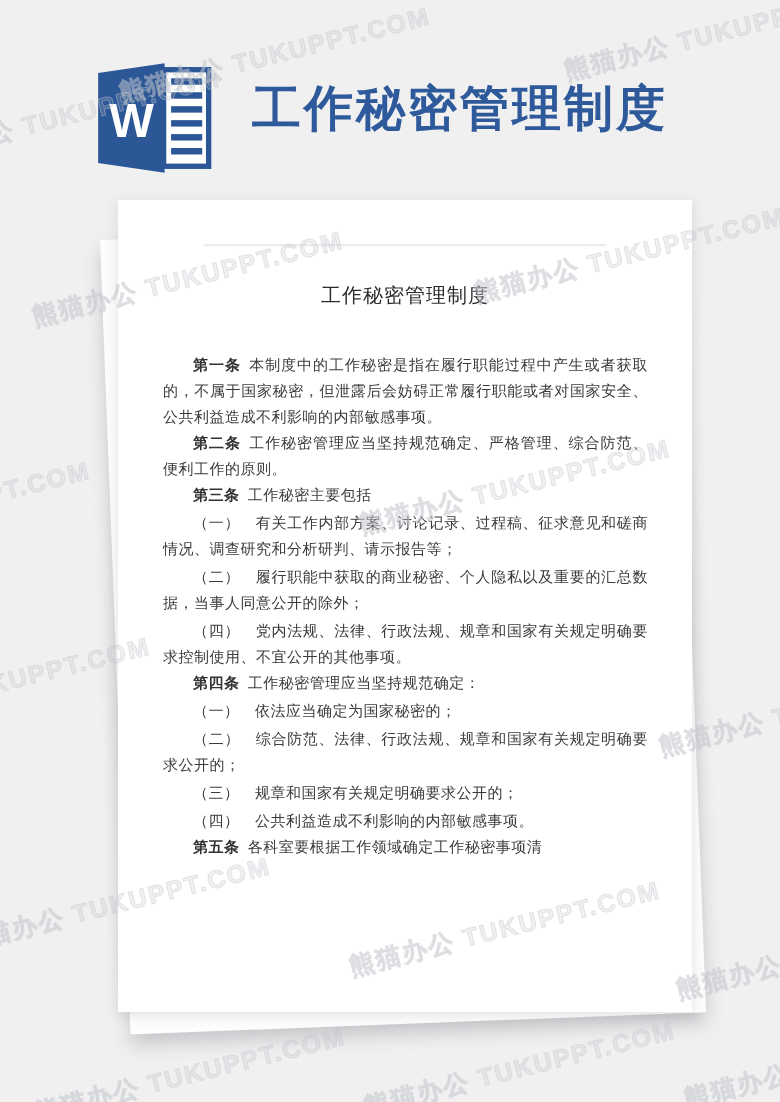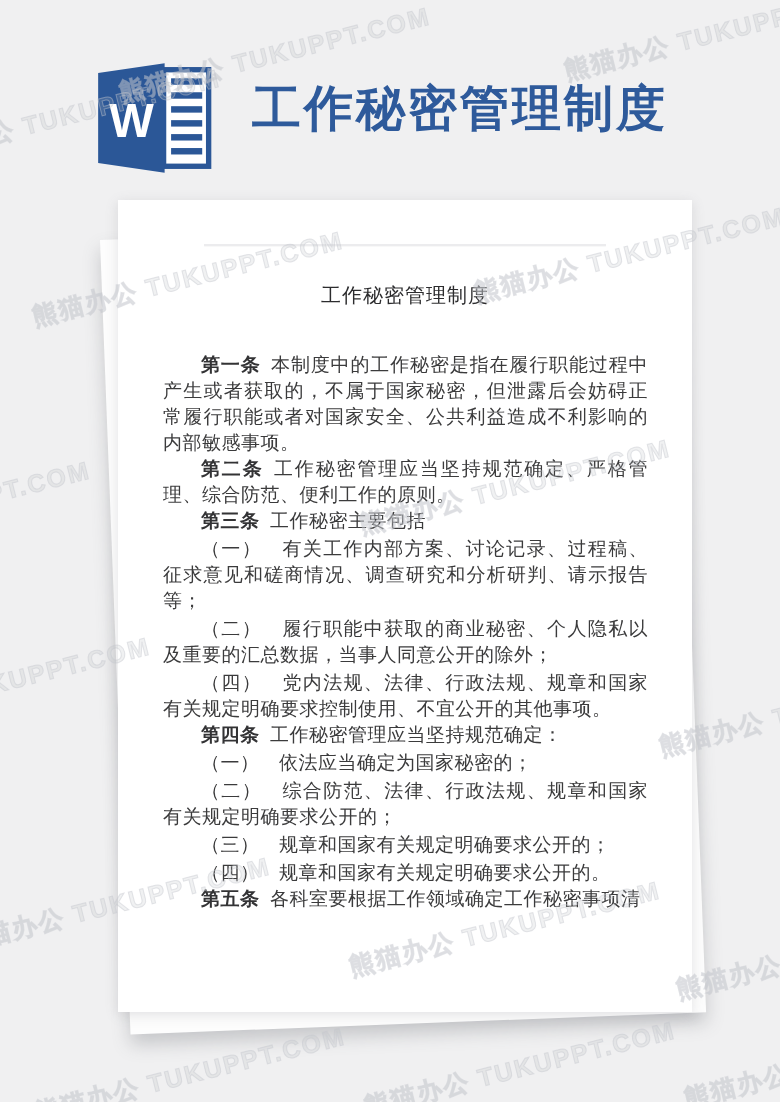--- a/index.html
+++ b/index.html
@@ -33,21 +33,21 @@
     background:#ececee;border:0;
     box-shadow:0 1px 1px rgba(0,0,0,0.03);
   }
   .doc-title{
     margin:36px 0 0 0;text-align:center;
     font-size:20px;line-height:26px;font-weight:400;
     letter-spacing:1px;color:#2c2c2e;
   }
   .doc-body{
     margin-top:44px;padding:0 44px 0 45px;
-    font-size:19px;line-height:26px;letter-spacing:0.5px;
+    font-size:15px;line-height:26px;letter-spacing:0.5px;
     color:#3b3b3c;text-align:justify;
   }
   .para{margin:0;text-indent:2em;}
   .para.item{margin-top:2px;}
   .article-label{font-weight:700;margin-right:0.55em;color:#333335;}
   
   .watermark-layer{position:absolute;left:0;top:0;width:780px;height:1102px;z-index:4;pointer-events:none;}
   .wm{
     position:absolute;white-space:nowrap;
     font-size:25px;font-weight:700;letter-spacing:2px;
@@ -89,21 +89,21 @@
         <p class="para"><span class="article-label">第一条</span><span>本制度中的工作秘密是指在履行职能过程中产生或者获取的，不属于国家秘密，但泄露后会妨碍正常履行职能或者对国家安全、公共利益造成不利影响的内部敏感事项。</span></p>
         <p class="para"><span class="article-label">第二条</span><span>工作秘密管理应当坚持规范确定、严格管理、综合防范、便利工作的原则。</span></p>
         <p class="para"><span class="article-label">第三条</span><span>工作秘密主要包括</span></p>
         <p class="para item"><span>（一）　有关工作内部方案、讨论记录、过程稿、征求意见和磋商情况、调查研究和分析研判、请示报告等；</span></p>
         <p class="para item"><span>（二）　履行职能中获取的商业秘密、个人隐私以及重要的汇总数据，当事人同意公开的除外；</span></p>
         <p class="para item"><span>（四）　党内法规、法律、行政法规、规章和国家有关规定明确要求控制使用、不宜公开的其他事项。</span></p>
         <p class="para"><span class="article-label">第四条</span><span>工作秘密管理应当坚持规范确定：</span></p>
         <p class="para item"><span>（一）　依法应当确定为国家秘密的；</span></p>
         <p class="para item"><span>（二）　综合防范、法律、行政法规、规章和国家有关规定明确要求公开的；</span></p>
         <p class="para item"><span>（三）　规章和国家有关规定明确要求公开的；</span></p>
-        <p class="para item"><span>（四）　规章和国家有关规定明确要求公开的。</span></p>
+        <p class="para item"><span>（四）　公共利益造成不利影响的内部敏感事项。</span></p>
         <p class="para"><span class="article-label">第五条</span><span>各科室要根据工作领域确定工作秘密事项清</span></p>
       </div>
   </div>
 
   <div class="watermark-layer">
       <span class="wm" style="left: -95px; top: 100px;">熊猫办公 TUKUPPT.COM</span>
       <span class="wm" style="left: 115px; top: 38px;">熊猫办公 TUKUPPT.COM</span>
       <span class="wm" style="left: 560px; top: 16px;">熊猫办公 TUKUPPT.COM</span>
       <span class="wm" style="left: 28px; top: 262px;">熊猫办公 TUKUPPT.COM</span>
       <span class="wm" style="left: 470px; top: 238px;">熊猫办公 TUKUPPT.COM</span>

